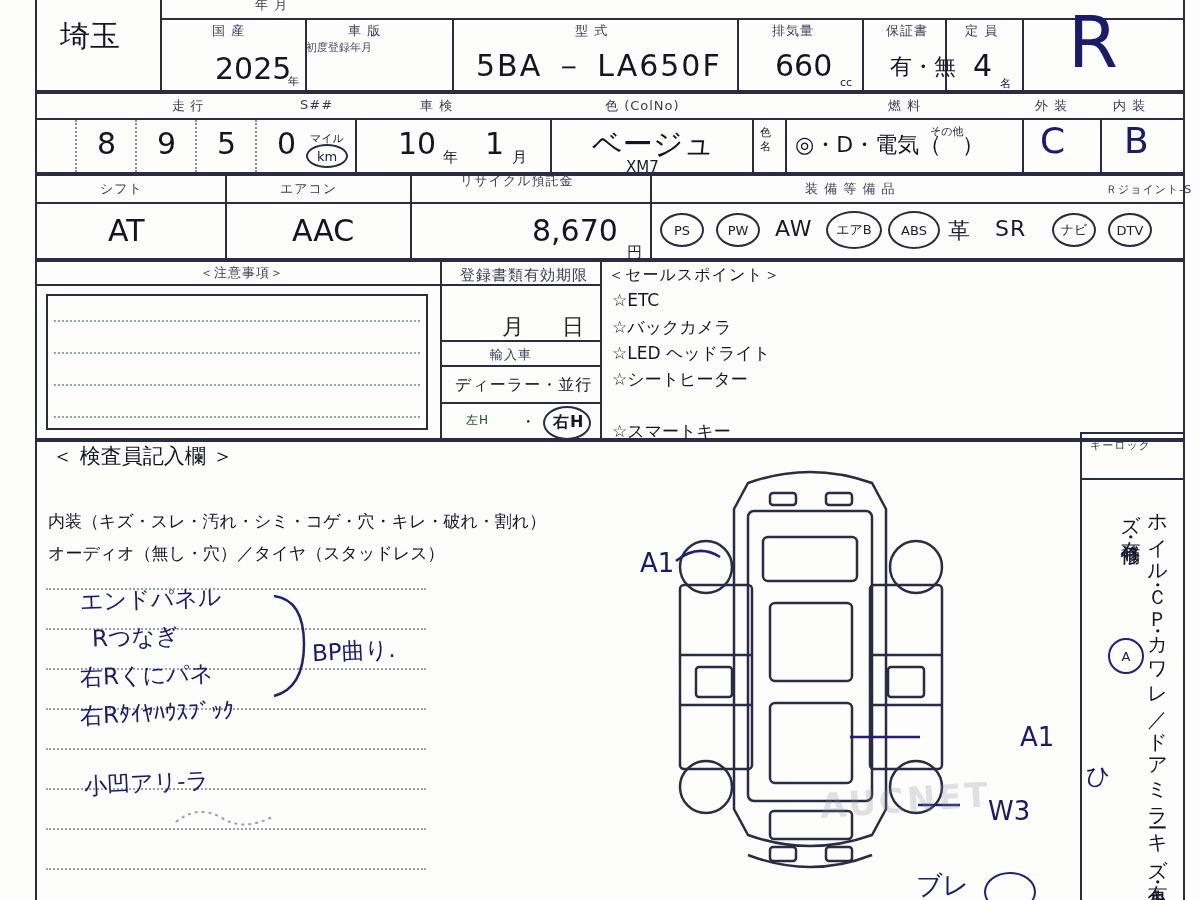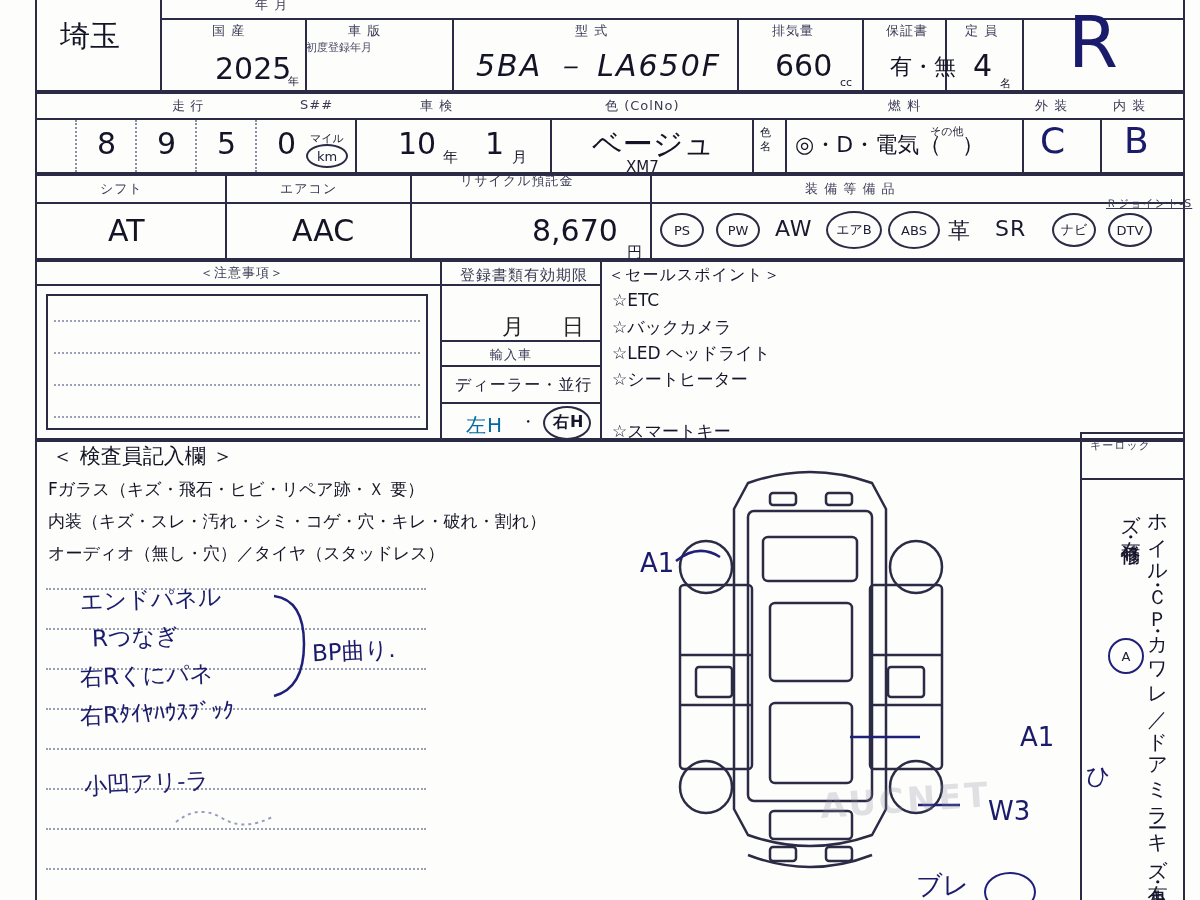--- a/index.html
+++ b/index.html
@@ -86,21 +86,21 @@
   <div class="vline" style="left:305px;top:18px;height:74px;"></div>
   <div class="vline" style="left:452px;top:18px;height:74px;"></div>
   <div class="vline" style="left:737px;top:18px;height:74px;"></div>
   <div class="vline" style="left:862px;top:18px;height:74px;"></div>
   <div class="vline" style="left:945px;top:18px;height:74px;"></div>
   <div class="vline" style="left:1022px;top:18px;height:74px;"></div>
 
   <div class="val big" style="left:215px;top:51px;">2025</div>
   <div class="xs" style="position:absolute;left:288px;top:74px;">年</div>
 
-  <div class="val big" style="left:476px;top:46px;letter-spacing:2px;font-style:italic;">5BA － LA650F</div>
+  <div class="val big" style="left:476px;top:46px;letter-spacing:2px;">5BA － LA650F</div>
 
   <div class="val big" style="left:775px;top:48px;">660</div>
   <div class="xs" style="position:absolute;left:840px;top:76px;">cc</div>
 
   <div class="val mid" style="left:874px;top:52px;margin-left:16px;">有・無</div>
 
   <div class="val big" style="left:973px;top:48px;">4</div>
   <div class="xs" style="position:absolute;left:1000px;top:76px;">名</div>
 
   <div class="hand" style="left:1068px;top:0px;font-size:72px;">R</div>
@@ -151,21 +151,21 @@
   <div class="hand" style="left:1040px;top:120px;font-size:36px;">C</div>
   <div class="hand" style="left:1124px;top:120px;font-size:36px;">B</div>
 
   <div class="cell" style="left:35px;top:174px;width:1150px;height:86px;"></div>
   <div class="hline" style="left:35px;top:202px;width:1150px;"></div>
 
   <div class="lbl" style="left:100px;top:180px;">シフト</div>
   <div class="lbl" style="left:280px;top:180px;">エアコン</div>
   <div class="lbl" style="left:460px;top:172px;">リサイクル預託金</div>
   <div class="lbl" style="left:805px;top:180px;">装 備 等 備 品</div>
-  <div class="lbl xs" style="left:1106px;top:196px;text-decoration:underline;">Ｒジョイント-S</div>
+  <div class="lbl xs" style="left:1106px;top:182px;">Ｒジョイント-S</div>
 
   <div class="vline" style="left:225px;top:174px;height:86px;"></div>
   <div class="vline" style="left:410px;top:174px;height:86px;"></div>
   <div class="vline" style="left:650px;top:174px;height:86px;"></div>
 
   <div class="val big" style="left:108px;top:213px;">AT</div>
   <div class="val big" style="left:292px;top:213px;">AAC</div>
   <div class="val big" style="left:532px;top:213px;">8,670</div>
   <div class="sm" style="position:absolute;left:627px;top:243px;">円</div>
 
@@ -194,37 +194,36 @@
   <div class="dotline" style="left:54px;top:384px;width:366px;"></div>
   <div class="dotline" style="left:54px;top:416px;width:366px;"></div>
 
   <div class="hline" style="left:440px;top:340px;width:160px;"></div>
   <div class="hline" style="left:440px;top:365px;width:160px;"></div>
   <div class="hline" style="left:440px;top:402px;width:160px;"></div>
   <div class="lbl mid" style="left:502px;top:312px;color:#222;">月</div>
   <div class="lbl mid" style="left:562px;top:312px;color:#222;">日</div>
   <div class="lbl" style="left:490px;top:346px;font-size:13px;">輸入車</div>
   <div class="lbl" style="left:455px;top:375px;font-size:16px;color:#15152c;">ディーラー・並行</div>
-  <div class="lbl" style="left:466px;top:412px;font-size:20px;color:#0369a1;">左H</div>
+  <div class="lbl" style="left:466px;top:412px;font-size:12px;color:#14532d;">左H</div>
   <div class="lbl" style="left:520px;top:412px;font-size:16px;color:#15152c;">・</div>
   <div class="lbl" style="left:553px;top:412px;font-size:16px;color:#15152c;font-weight:bold;">右H</div>
   <div class="ell" style="left:543px;top:406px;width:44px;height:30px;"></div>
 
   <div class="lbl" style="left:608px;top:265px;font-size:16px;color:#15152c;">＜セールスポイント＞</div>
   <div class="spitem" style="left:612px;top:290px;">☆ETC</div>
   <div class="spitem" style="left:612px;top:316px;">☆バックカメラ</div>
   <div class="spitem" style="left:612px;top:342px;">☆LED ヘッドライト</div>
   <div class="spitem" style="left:612px;top:368px;">☆シートヒーター</div>
   <div class="spitem" style="left:612px;top:420px;">☆スマートキー</div>
 
   <div class="cell" style="left:35px;top:440px;width:1150px;height:470px;"></div>
   <div class="vline" style="left:1080px;top:440px;height:470px;"></div>
 
   <div class="val" style="left:52px;top:442px;font-size:21px;">＜ 検査員記入欄 ＞</div>
-  <div class="val sm" style="left:48px;top:478px;font-size:17px;">Fガラス（キズ・飛石・ヒビ・リペア跡・Ｘ 要）</div>
   <div class="val sm" style="left:48px;top:510px;font-size:17px;">内装（キズ・スレ・汚れ・シミ・コゲ・穴・キレ・破れ・割れ）</div>
   <div class="val sm" style="left:48px;top:542px;font-size:17px;">オーディオ（無し・穴）／タイヤ（スタッドレス）</div>
 
   <div class="dotline" style="left:46px;top:588px;width:380px;"></div>
   <div class="dotline" style="left:46px;top:628px;width:380px;"></div>
   <div class="dotline" style="left:46px;top:668px;width:380px;"></div>
   <div class="dotline" style="left:46px;top:708px;width:380px;"></div>
   <div class="dotline" style="left:46px;top:748px;width:380px;"></div>
   <div class="dotline" style="left:46px;top:788px;width:380px;"></div>
   <div class="dotline" style="left:46px;top:828px;width:380px;"></div>

